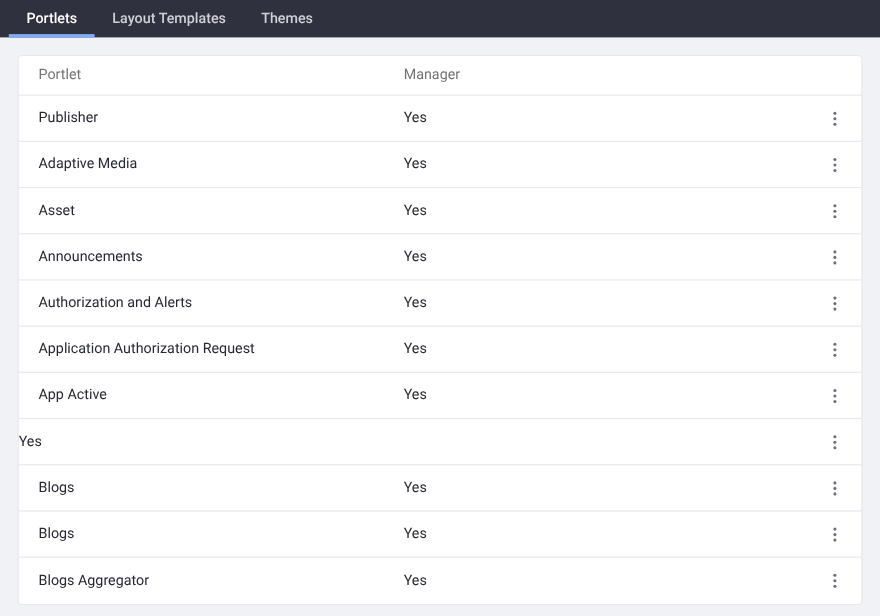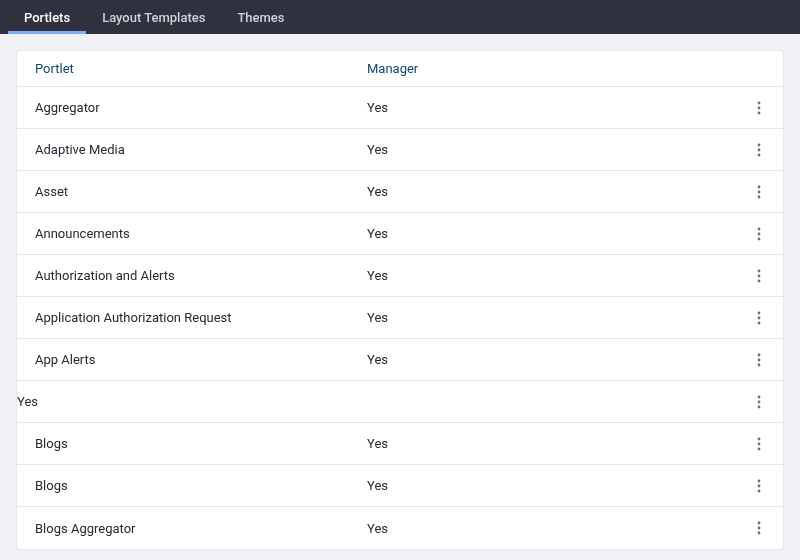--- a/index.html
+++ b/index.html
@@ -47,21 +47,21 @@
       border: 1px solid #e7e7ed;
       border-radius: 4px;
       overflow: hidden;
     }
     .table-header {
       display: flex;
       align-items: center;
       height: 36px;
       border-bottom: 1px solid #e7e7ed;
       font-size: 13px;
-      color: #0c4a6e;
+      color: #737373;
     }
     .col-name {
       width: 350px;
       padding-left: 18px;
     }
     .col-active {
       flex: 1;
     }
     .col-actions {
       width: 48px;
@@ -105,21 +105,21 @@
 
 <div class="content">
   <div class="table">
     <div class="table-header">
       <div class="col-name">Portlet</div>
       <div class="col-active">Manager</div>
       <div class="col-actions"></div>
     </div>
     <div id="table-body">
         <div class="table-row">
-          <div class="col-name">Aggregator</div>
+          <div class="col-name">Publisher</div>
           <div class="col-active">Yes</div>
           <div class="col-actions">
             <div class="kebab">
               <svg width="4" height="14" viewBox="0 0 4 14">
                 <circle cx="2" cy="2" r="1.4"></circle>
                 <circle cx="2" cy="7" r="1.4"></circle>
                 <circle cx="2" cy="12" r="1.4"></circle>
               </svg>
             </div>
           </div>
@@ -183,21 +183,21 @@
             <div class="kebab">
               <svg width="4" height="14" viewBox="0 0 4 14">
                 <circle cx="2" cy="2" r="1.4"></circle>
                 <circle cx="2" cy="7" r="1.4"></circle>
                 <circle cx="2" cy="12" r="1.4"></circle>
               </svg>
             </div>
           </div>
         </div>
         <div class="table-row">
-          <div class="col-name">App Alerts</div>
+          <div class="col-name">App Active</div>
           <div class="col-active">Yes</div>
           <div class="col-actions">
             <div class="kebab">
               <svg width="4" height="14" viewBox="0 0 4 14">
                 <circle cx="2" cy="2" r="1.4"></circle>
                 <circle cx="2" cy="7" r="1.4"></circle>
                 <circle cx="2" cy="12" r="1.4"></circle>
               </svg>
             </div>
           </div>

